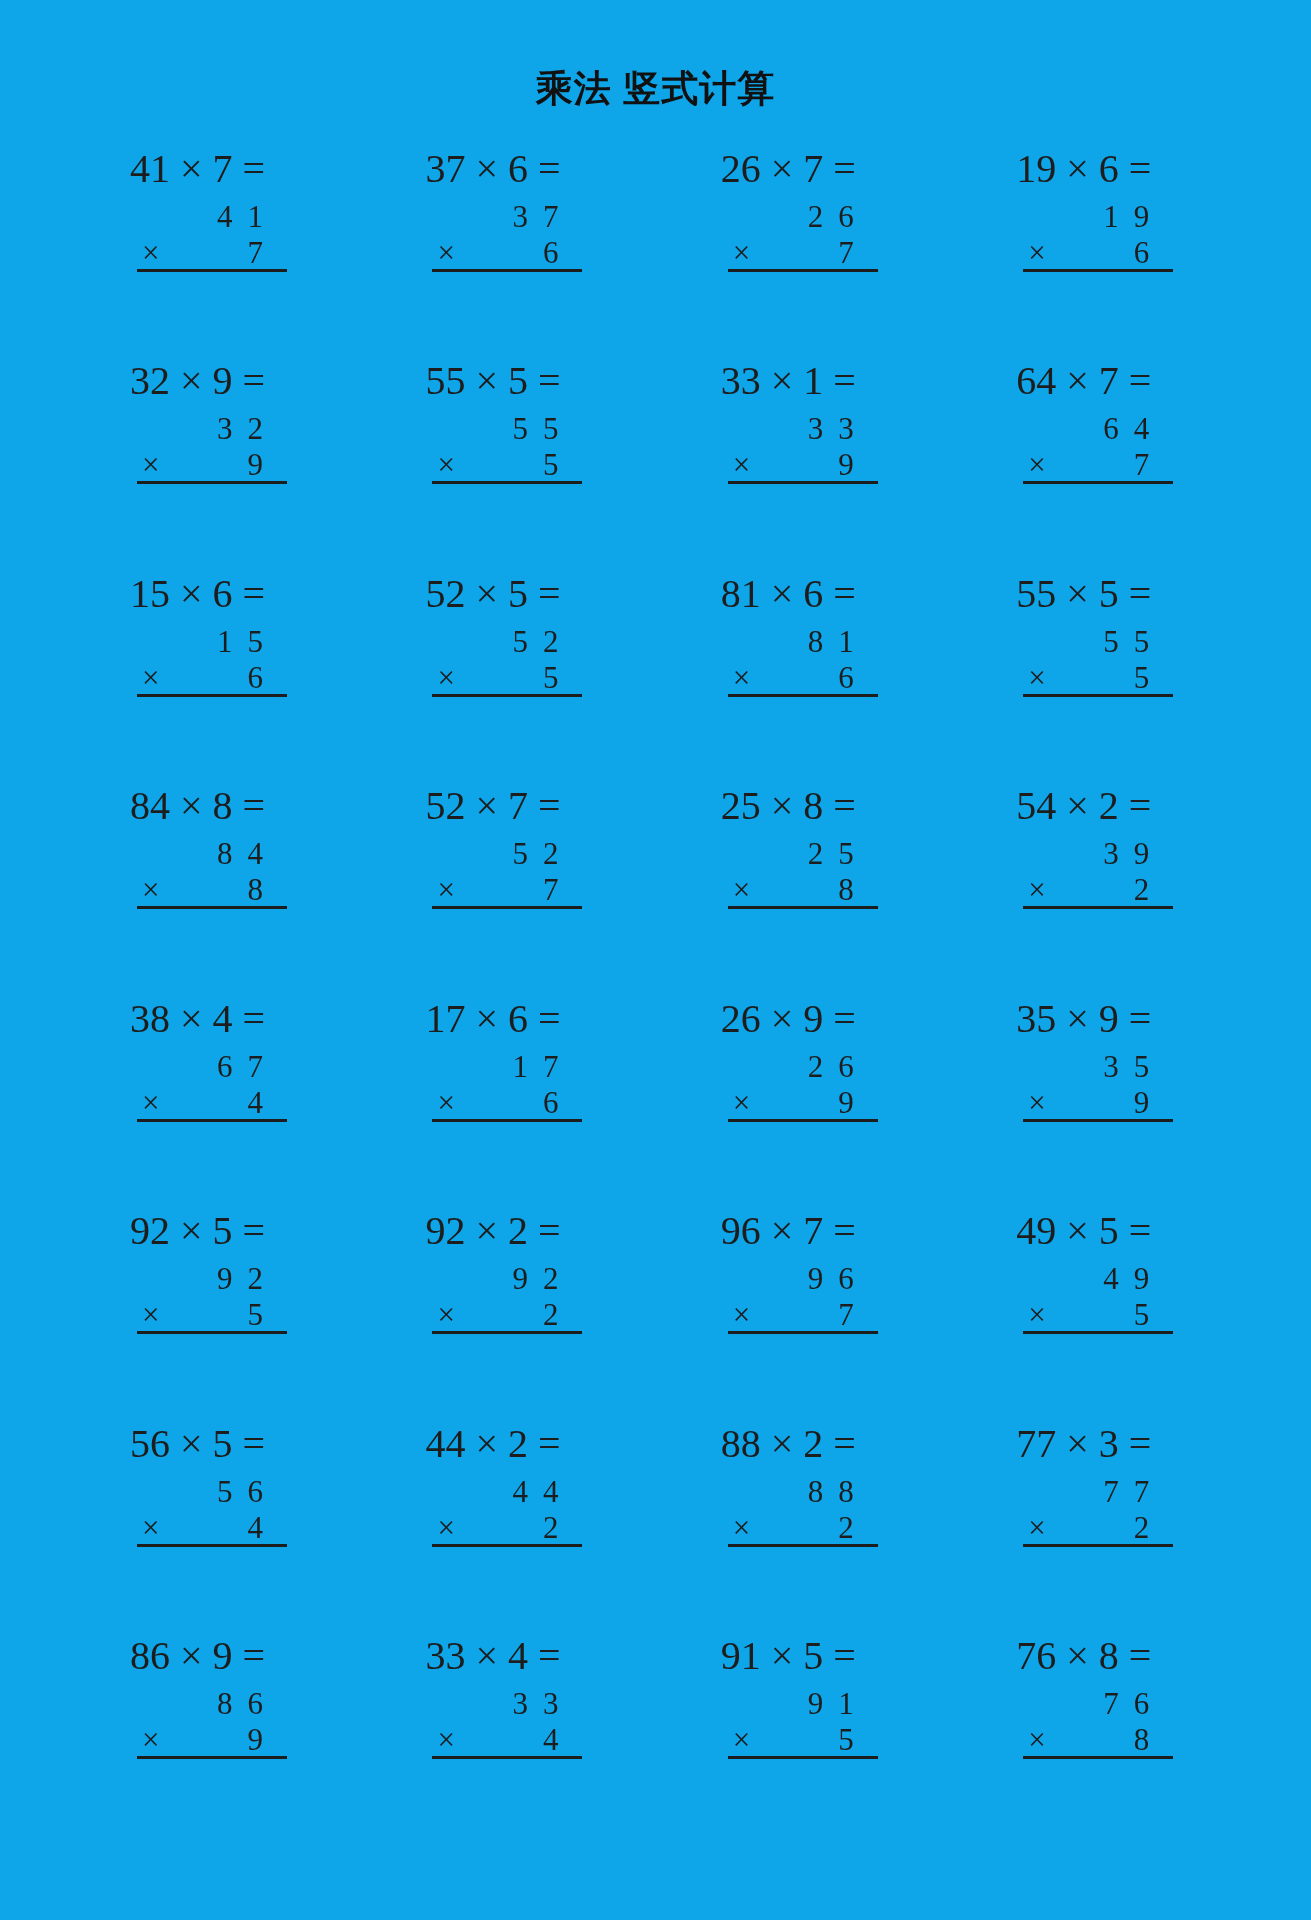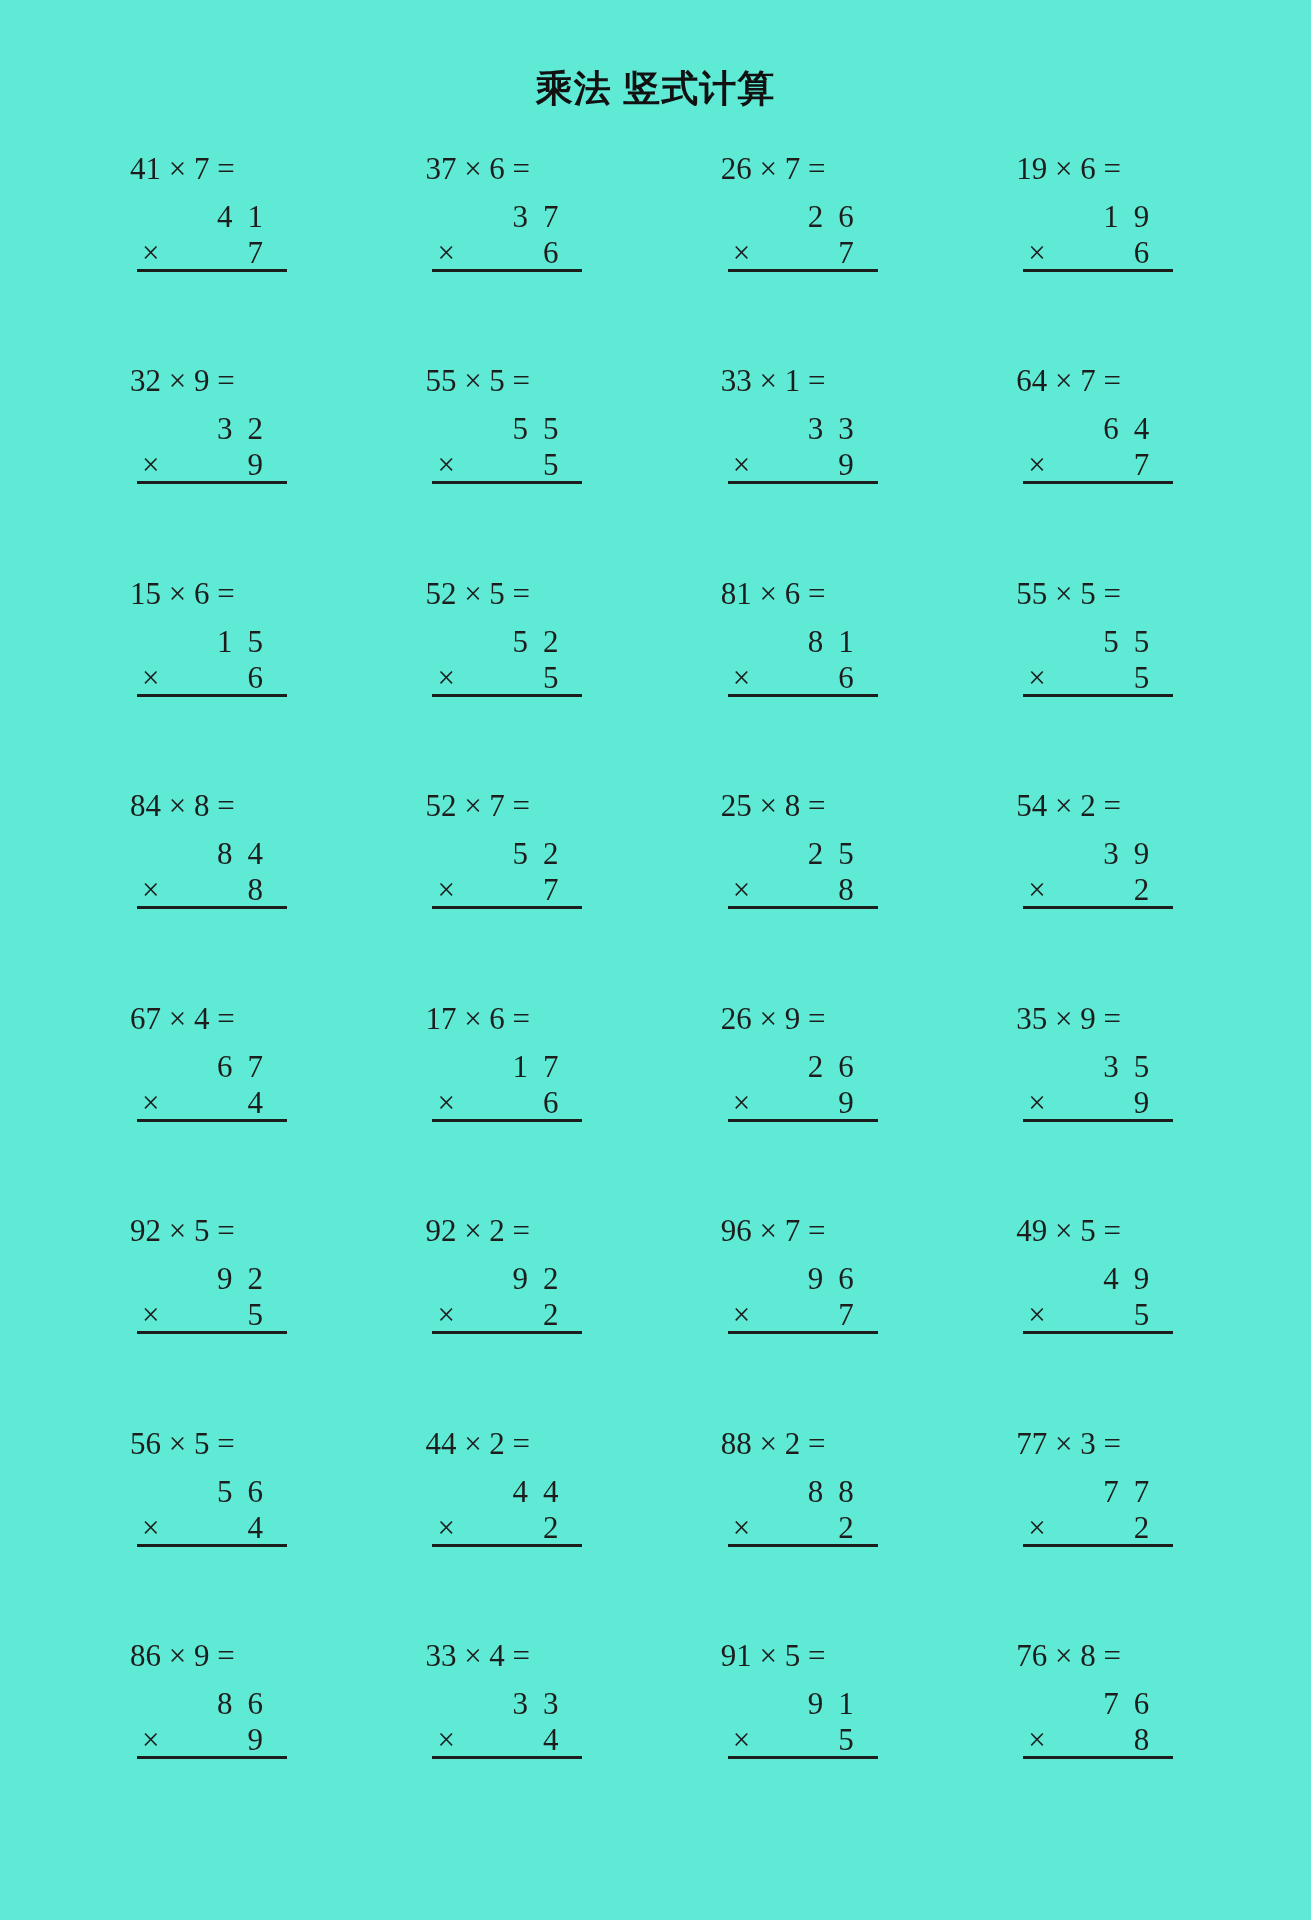--- a/index.html
+++ b/index.html
@@ -1,21 +1,21 @@
 <!DOCTYPE html>
 <html><head>
 <meta charset="utf-8">
 <style>
   * { margin: 0; padding: 0; box-sizing: border-box; }
   html, body { background: #ffffff; }
   .page {
     position: relative;
     width: 1311px;
     height: 1920px;
-    background: #5eead4;
+    background: #0ea5e9;
     font-family: "Liberation Serif", serif;
     color: #1d1d1d;
     overflow: hidden;
   }
   .title {
     position: absolute;
     top: 70px;
     left: 0;
     width: 100%;
     text-align: center;
@@ -32,21 +32,21 @@
     top: 153px;
     display: grid;
     grid-template-columns: repeat(4, 295.4px);
     grid-auto-rows: 212.43px;
   }
   .problem { position: relative; }
   .equation {
     position: absolute;
     left: 0;
     top: 0;
-    font-size: 31px;
+    font-size: 40px;
     line-height: 31px;
     white-space: pre;
     color: #1d1d1d;
   }
   .vert { position: absolute; left: 0; top: 0; width: 160px; height: 130px; }
   .vrow {
     position: absolute;
     left: 0;
     width: 133px;
     display: flex;
@@ -307,21 +307,21 @@
       </div>
       <div class="vrow mult">
         <span class="times">×</span>
         <span class="digit">2</span>
       </div>
       <div class="rule"></div>
     </div>
   </div>
 
   <div class="problem">
-    <div class="equation">67 × 4 =</div>
+    <div class="equation">38 × 4 =</div>
     <div class="vert">
       <div class="vrow top">
         <span class="digit">6</span>
         <span class="digit">7</span>
       </div>
       <div class="vrow mult">
         <span class="times">×</span>
         <span class="digit">4</span>
       </div>
       <div class="rule"></div>

